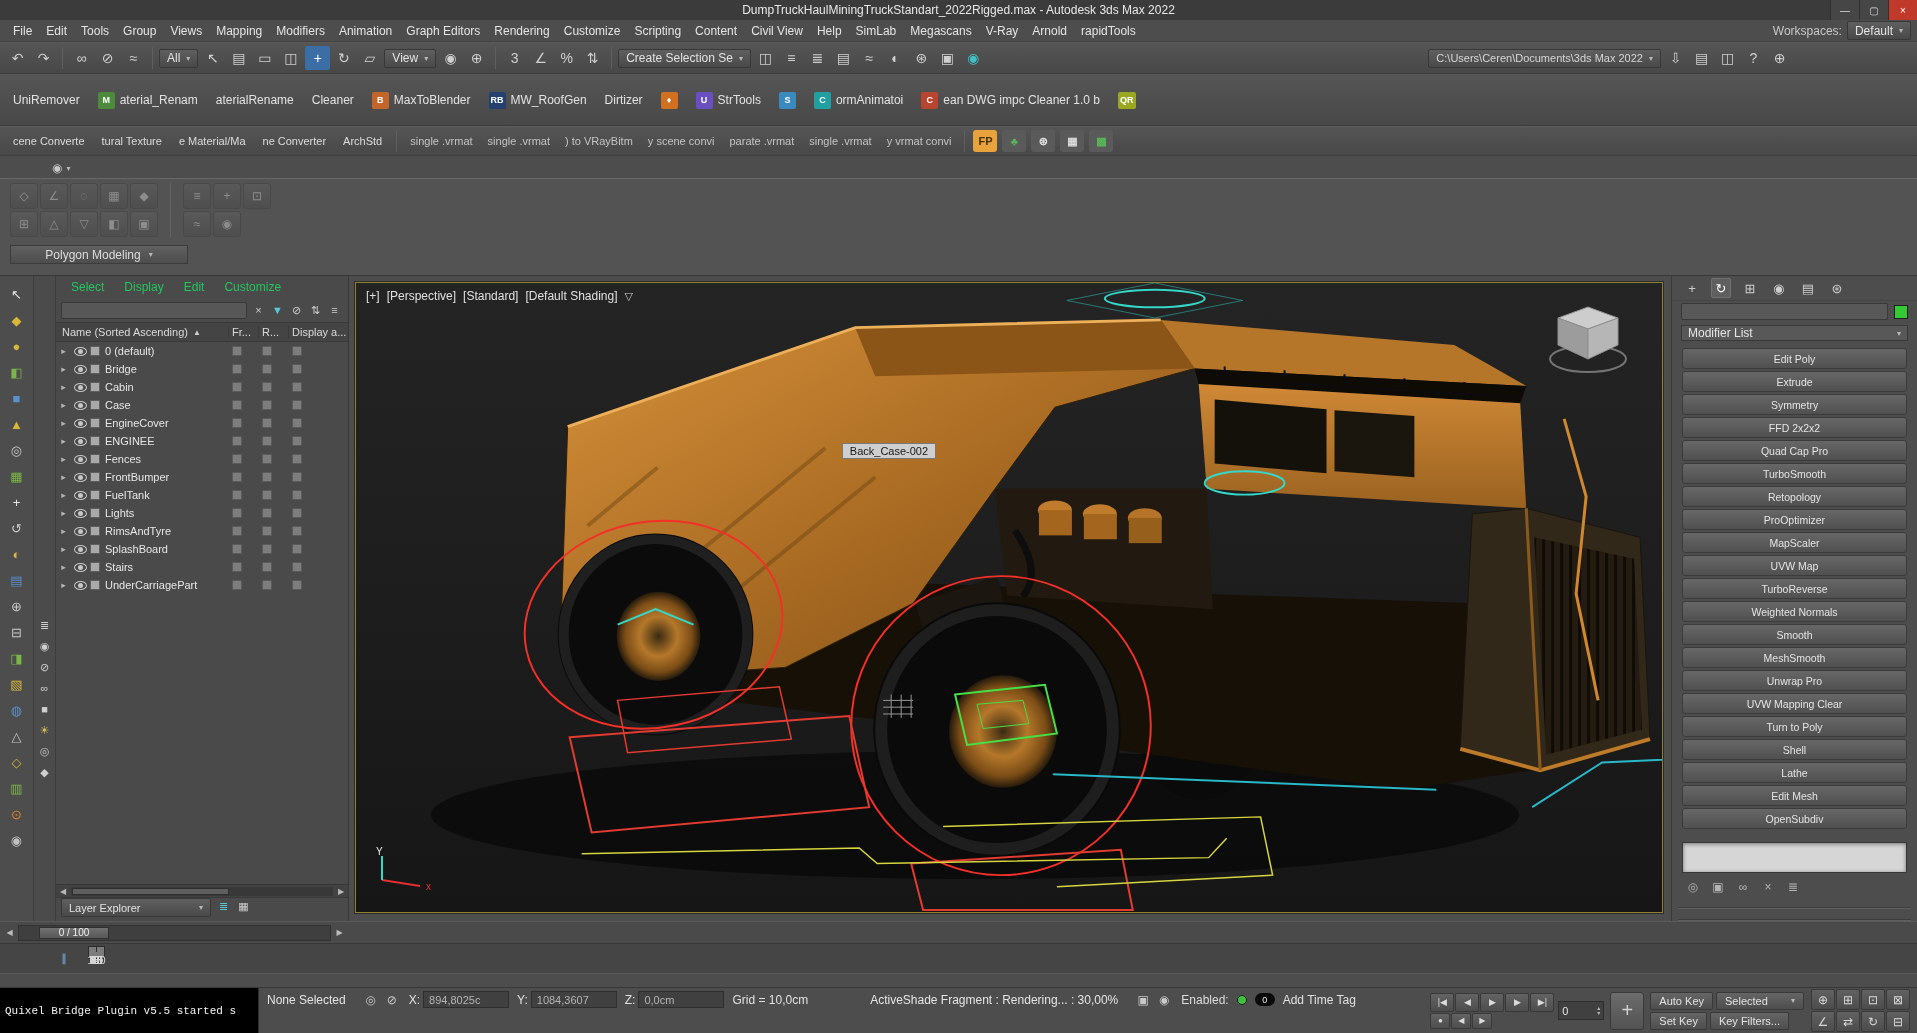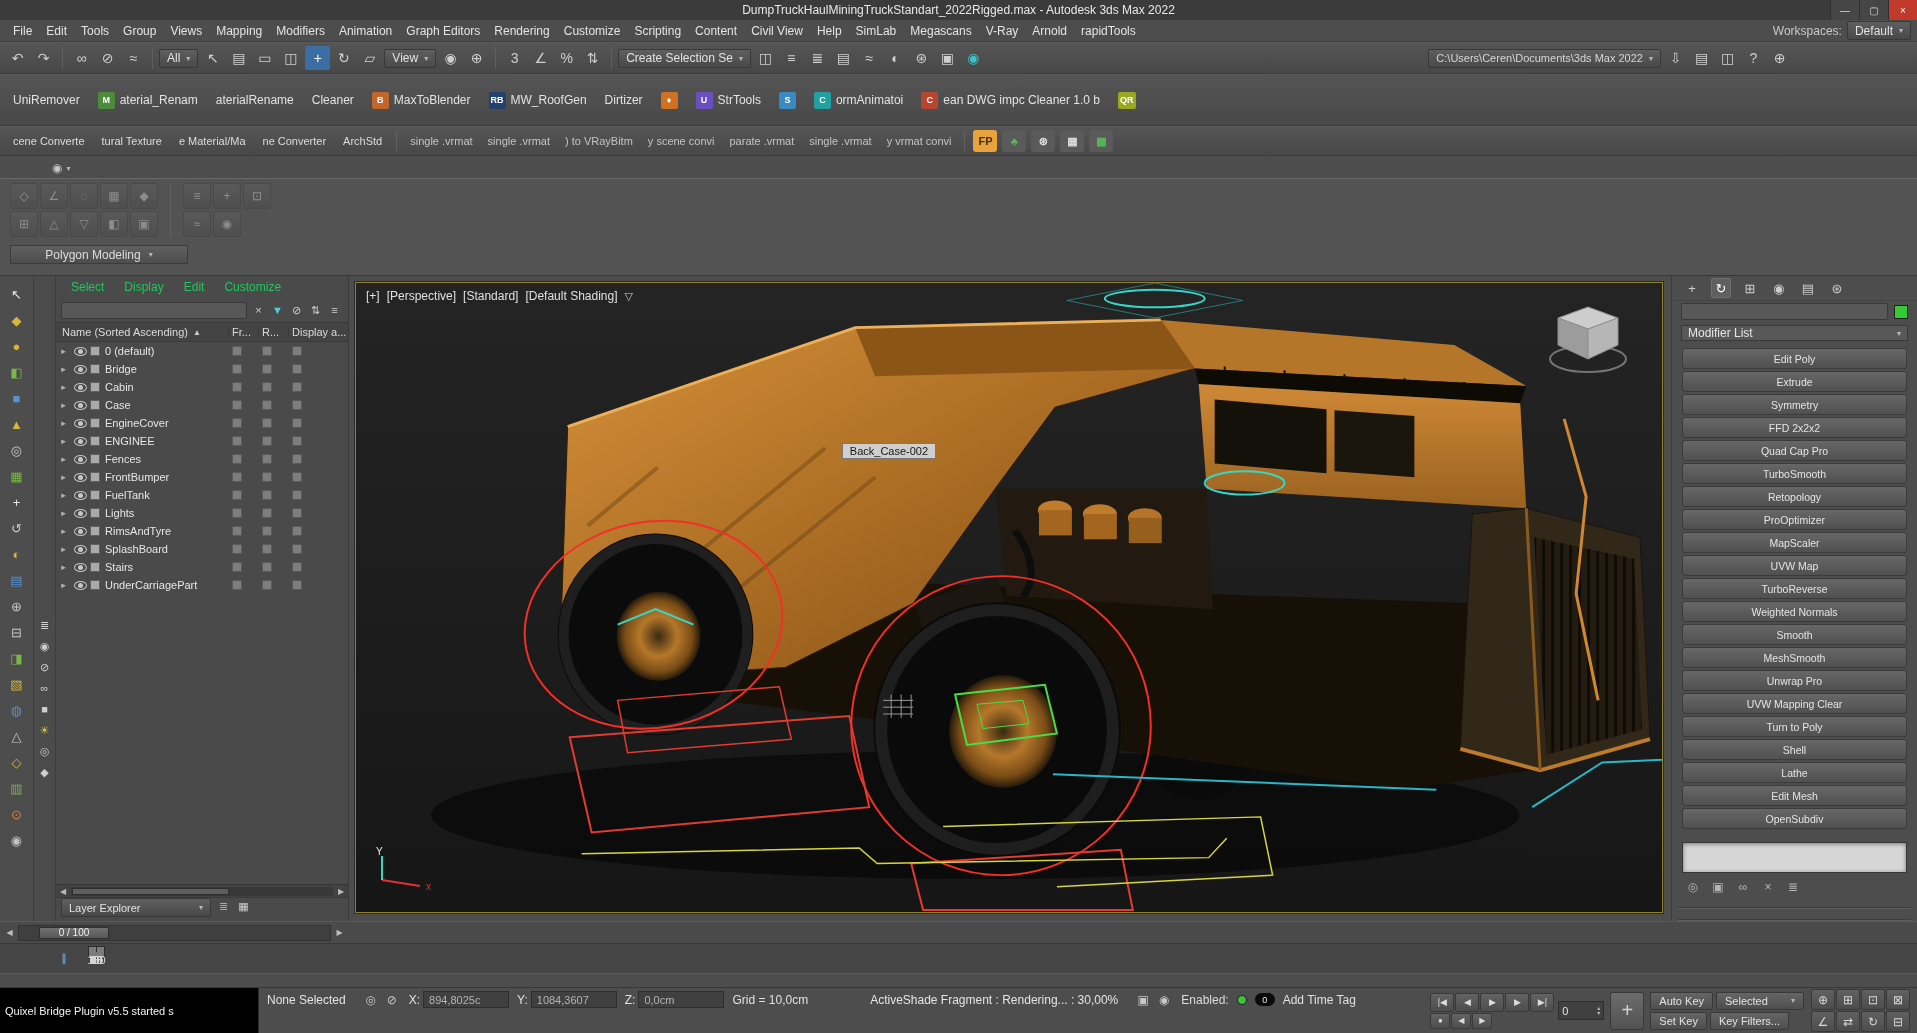--- a/index.html
+++ b/index.html
@@ -120,21 +120,21 @@
 .ruler{height:30px;background:#454545;border-top:1px solid #383838;position:relative;flex:0 0 auto}
 .ruler-ticks{position:absolute;left:96px;width:1600px;top:0;bottom:0}
 .tick{position:absolute;top:0;bottom:0;width:1px}
 .tick i{position:absolute;top:2px;left:0;height:6px;width:1px;background:#2d2d2d}
 .tick span{position:absolute;top:10px;left:50%;transform:translateX(-50%);font-size:11px;color:#d6d6d6;font-style:normal}
 .ruler-handle{position:absolute;left:88px;top:2px;width:17px;height:13px;background:#7c7c7c;border:1px solid #2c2c2c}
 .ruler-lefticon{position:absolute;left:56px;top:5px;width:16px;height:18px;display:flex;align-items:center;justify-content:center;color:#7ab2e8;font-size:11px}
 .statusgap{height:14px;background:#4d4d4d;border-top:1px solid #5a5a5a;flex:0 0 auto}
 
 .statusbar{height:46px;display:flex;background:#4d4d4d;border-top:1px solid #383838;flex:0 0 auto}
-.log{width:259px;background:#000;color:#f2f2f2;font-family:Liberation Sans, sans-serif;font-size:11px;padding:0 5px;display:flex;align-items:center;border-right:1px solid #2e2e2e;white-space:nowrap;overflow:hidden;flex:0 0 auto}
+.log{width:259px;background:#000;color:#f2f2f2;font-family:Liberation Mono, monospace;font-size:11px;padding:0 5px;display:flex;align-items:center;border-right:1px solid #2e2e2e;white-space:nowrap;overflow:hidden;flex:0 0 auto}
 .status-center{flex:1;display:flex;flex-direction:row;min-width:0}
 .sc-row{height:23px;display:flex;align-items:center;gap:8px;padding:0 8px;white-space:nowrap}
 .sel-text{color:#e4e4e4}
 .spacer{flex:1}
 .sb-icon{width:18px;height:18px;display:flex;align-items:center;justify-content:center;color:#c8c8c8;font-size:12px}
 .coord{display:flex;align-items:center;gap:3px}
 .coord b{font-weight:normal;color:#e0e0e0}
 .coord-box{width:86px;height:17px;background:#404040;border:1px solid #2e2e2e;color:#b4b4b4;font-size:11px;display:flex;align-items:center;padding:0 5px;overflow:hidden}
 .grid-text{color:#e0e0e0;margin-right:46px}
 .render-text{color:#e4e4e4}

